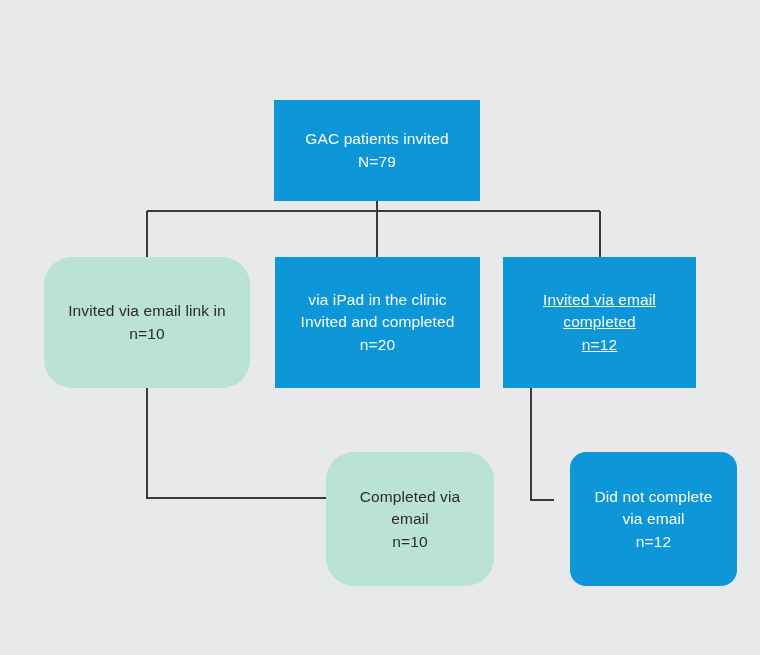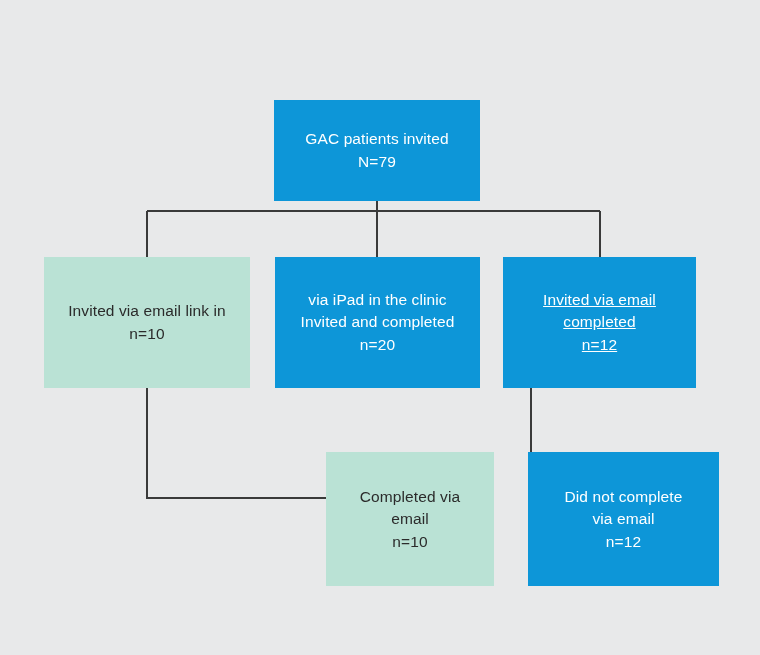--- a/index.html
+++ b/index.html
@@ -38,38 +38,39 @@
     font-size: 15.5px;
     letter-spacing: 0.1px;
   }
   .node.blue {
     background: #0d96d8;
     color: #ffffff;
   }
   .node.green {
     background: #bae2d5;
     color: #2b2b2b;
+    border-radius: 28px;
   }
   .node .line {
     display: block;
     padding: 0 6px;
     white-space: nowrap;
   }
   .node .count {
     display: block;
     padding-top: 1px;
   }
 
   
   #node-root      { left: 274px; top: 52px;  width: 206px; height: 101px; margin-top: 48px; }
   #node-email-link{ left: 44px;  top: 257px; width: 206px; height: 131px; }
   #node-ipad      { left: 275px; top: 257px; width: 205px; height: 131px; }
   #node-email-inv { left: 503px; top: 257px; width: 193px; height: 131px; text-decoration: underline; }
   #node-completed { left: 326px; top: 452px; width: 168px; height: 134px; }
-  #node-not-compl { left: 528px; top: 452px; width: 191px; height: 134px; }
+  #node-not-compl { left: 570px; top: 452px; width: 167px; height: 134px; border-radius: 16px; }
 </style>
 </head>
 <body>
 
 <div id="flowchart">
 
   <svg class="connector-layer" viewBox="0 0 760 655" width="760" height="655" xmlns="http://www.w3.org/2000/svg">
     <g stroke="#3a3a3a" stroke-width="1.8" fill="none" shape-rendering="crispEdges">
 
       <path d="M377,167 L377,211"></path>

